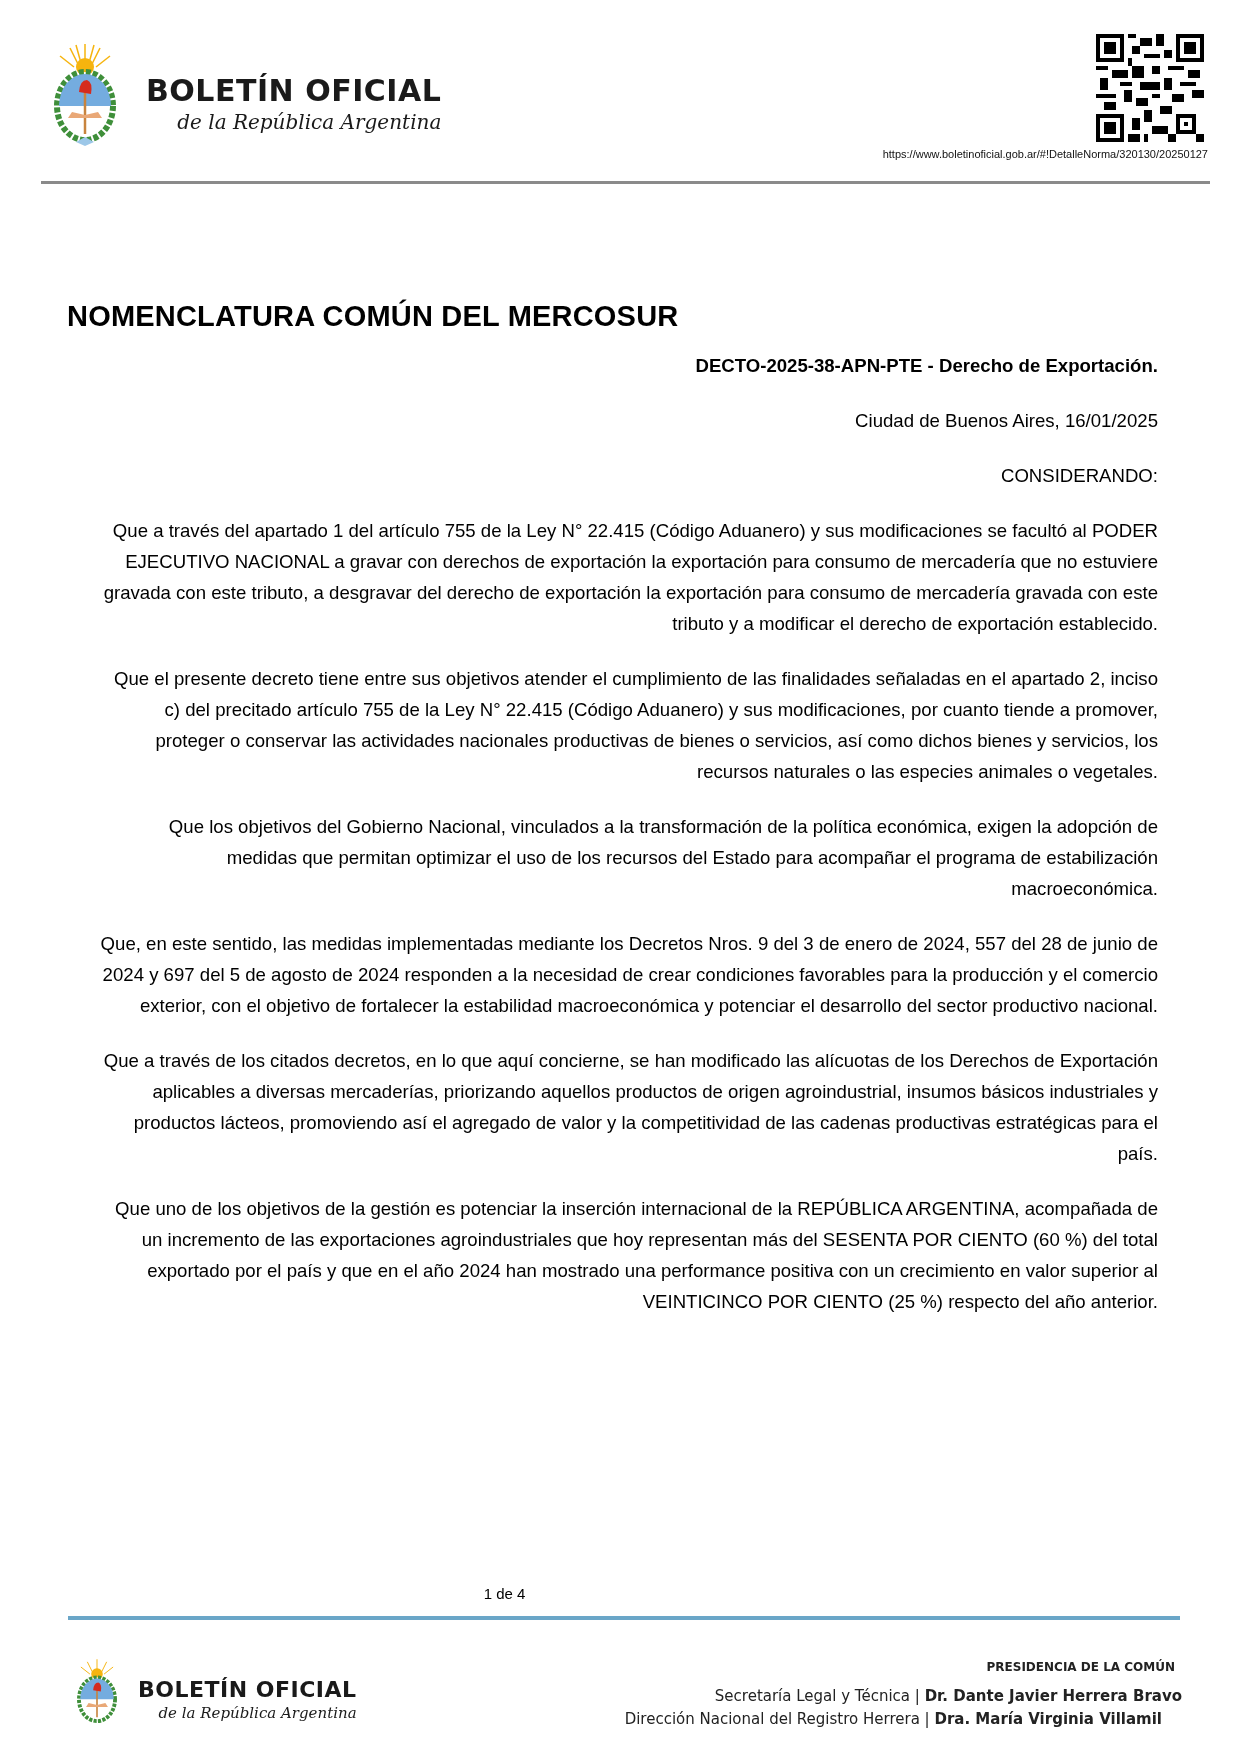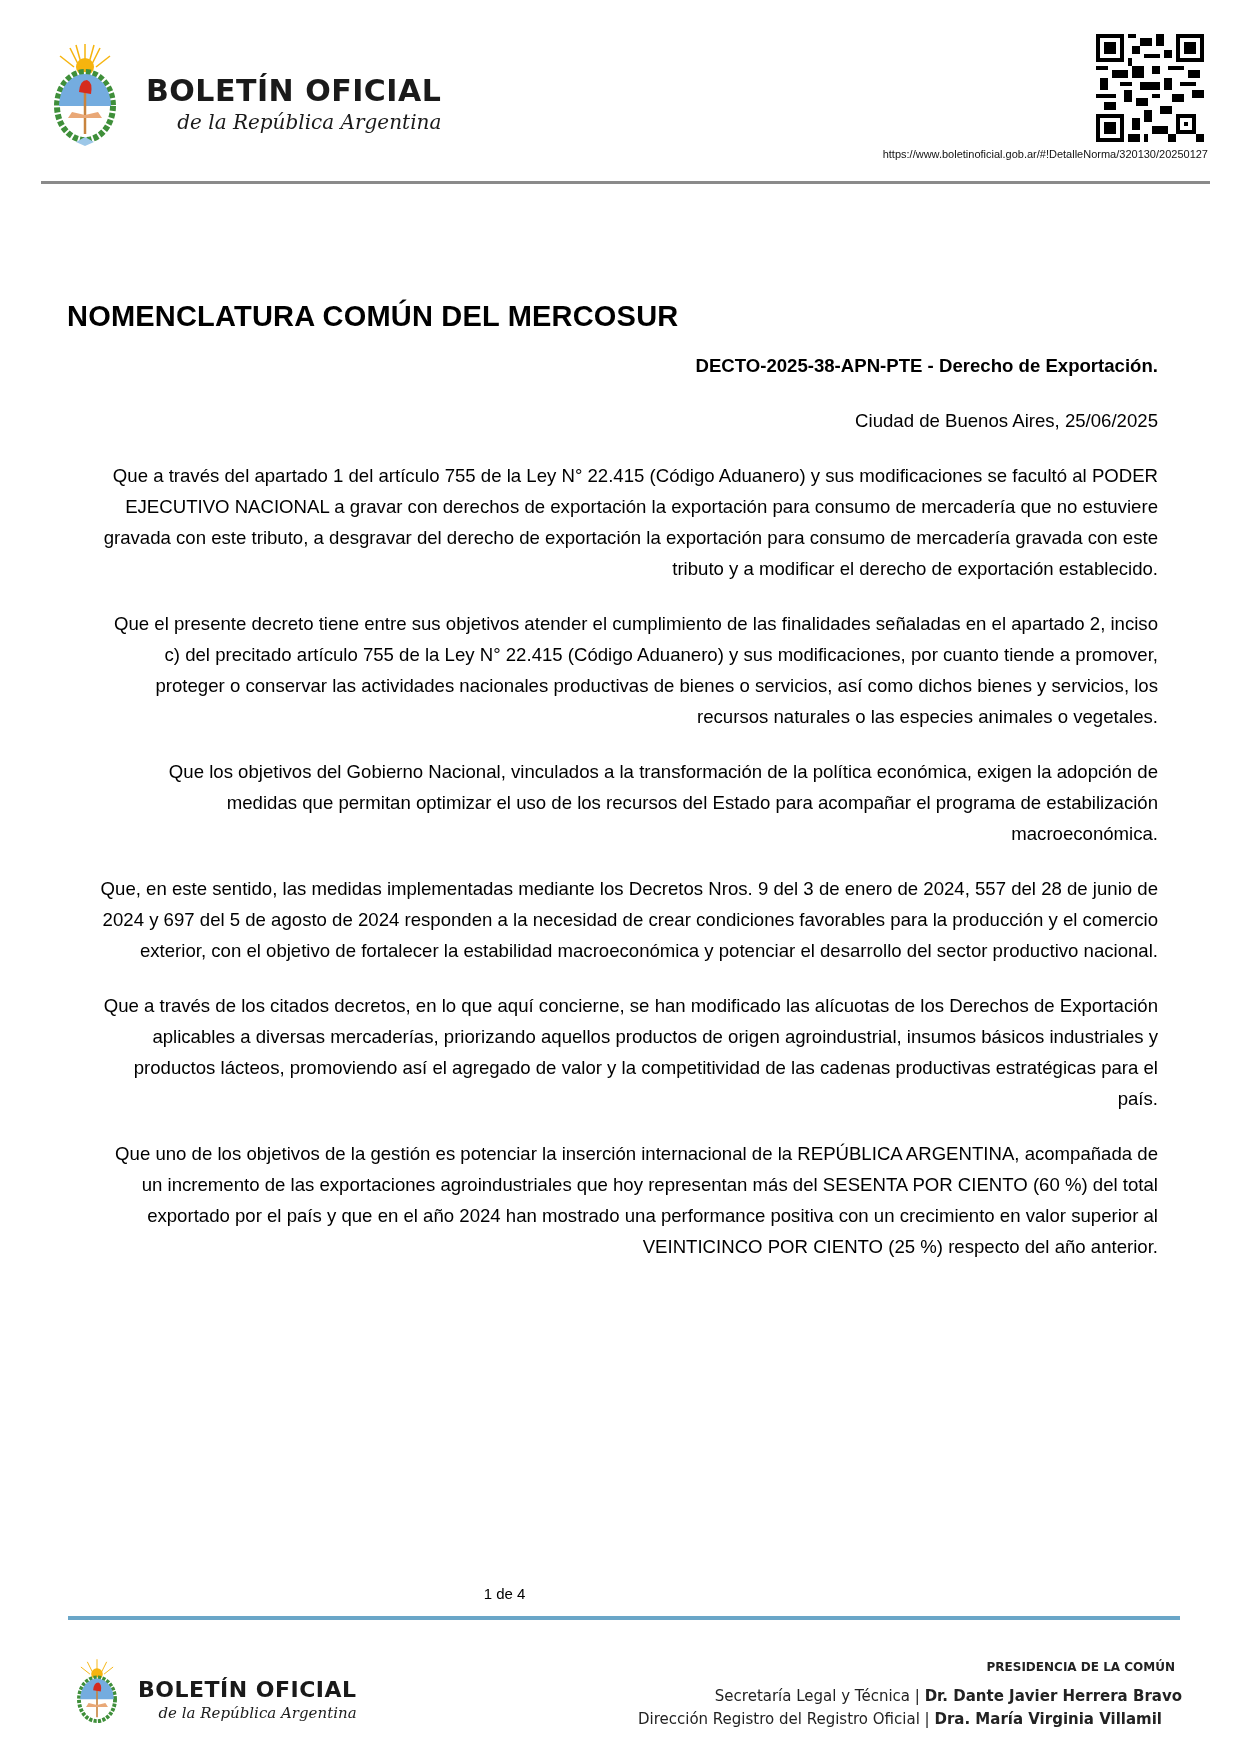--- a/index.html
+++ b/index.html
@@ -100,21 +100,22 @@
   </svg>
 </div>
 
 <div class="abs url" style="right:33px; top:148px;">https://www.boletinoficial.gob.ar/#!DetalleNorma/320130/20250127</div>
 <div class="abs hrule" style="left:41px; width:1169px; top:181px;"></div>
 
 <div class="abs title" style="left:67px; top:280px;">NOMENCLATURA COMÚN DEL MERCOSUR</div>
 
 <div class="abs body" style="top:350px;">
   <p class="bold">DECTO-2025-38-APN-PTE - Derecho de Exportación.</p>
-  <p>Ciudad de Buenos Aires, 25/06/2025</p>
+  <p>Ciudad de Buenos Aires, 16/01/2025</p>
+  <p>CONSIDERANDO:</p>
   <p>Que a través del apartado 1 del artículo 755 de la Ley N° 22.415 (Código Aduanero) y sus modificaciones se facultó al PODER EJECUTIVO NACIONAL a gravar con derechos de exportación la exportación para consumo de mercadería que no estuviere gravada con este tributo, a desgravar del derecho de exportación la exportación para consumo de mercadería gravada con este tributo y a modificar el derecho de exportación establecido.</p>
   <p>Que el presente decreto tiene entre sus objetivos atender el cumplimiento de las finalidades señaladas en el apartado 2, inciso c) del precitado artículo 755 de la Ley N° 22.415 (Código Aduanero) y sus modificaciones, por cuanto tiende a promover, proteger o conservar las actividades nacionales productivas de bienes o servicios, así como dichos bienes y servicios, los recursos naturales o las especies animales o vegetales.</p>
   <p>Que los objetivos del Gobierno Nacional, vinculados a la transformación de la política económica, exigen la adopción de medidas que permitan optimizar el uso de los recursos del Estado para acompañar el programa de estabilización macroeconómica.</p>
   <p>Que, en este sentido, las medidas implementadas mediante los Decretos Nros. 9 del 3 de enero de 2024, 557 del 28 de junio de 2024 y 697 del 5 de agosto de 2024 responden a la necesidad de crear condiciones favorables para la producción y el comercio exterior, con el objetivo de fortalecer la estabilidad macroeconómica y potenciar el desarrollo del sector productivo nacional.</p>
   <p>Que a través de los citados decretos, en lo que aquí concierne, se han modificado las alícuotas de los Derechos de Exportación aplicables a diversas mercaderías, priorizando aquellos productos de origen agroindustrial, insumos básicos industriales y productos lácteos, promoviendo así el agregado de valor y la competitividad de las cadenas productivas estratégicas para el país.</p>
   <p>Que uno de los objetivos de la gestión es potenciar la inserción internacional de la REPÚBLICA ARGENTINA, acompañada de un incremento de las exportaciones agroindustriales que hoy representan más del SESENTA POR CIENTO (60 %) del total exportado por el país y que en el año 2024 han mostrado una performance positiva con un crecimiento en valor superior al VEINTICINCO POR CIENTO (25 %) respecto del año anterior.</p>
 </div>
 
 <div class="abs pager" style="left:0; width:1009px; text-align:center; top:1585px;">1 de 4</div>
 <div class="abs frule" style="left:68px; width:1112px; top:1616px;"></div>
@@ -139,14 +140,14 @@
     <div class="logo-title" style="font-size:22px;">BOLETÍN OFICIAL</div>
     <div class="logo-sub" style="font-size:15px; margin-top:5px;">de la República Argentina</div>
   </div>
 </div>
 
 <div class="abs ffoot" style="right:66px; top:1661px; font-weight:bold; font-size:12px;">PRESIDENCIA DE LA COMÚN</div>
 <div class="abs ffoot" style="right:59px; top:1689px;">
   <span>Secretaría Legal y Técnica | </span><b>Dr. Dante Javier Herrera Bravo</b>
 </div>
 <div class="abs ffoot" style="right:79px; top:1712px;">
-  <span>Dirección Registro del Registro Oficial  | </span><b>Dra. María Virginia Villamil</b>
+  <span>Dirección Nacional del Registro Herrera  | </span><b>Dra. María Virginia Villamil</b>
 </div>
 
 </body></html>

